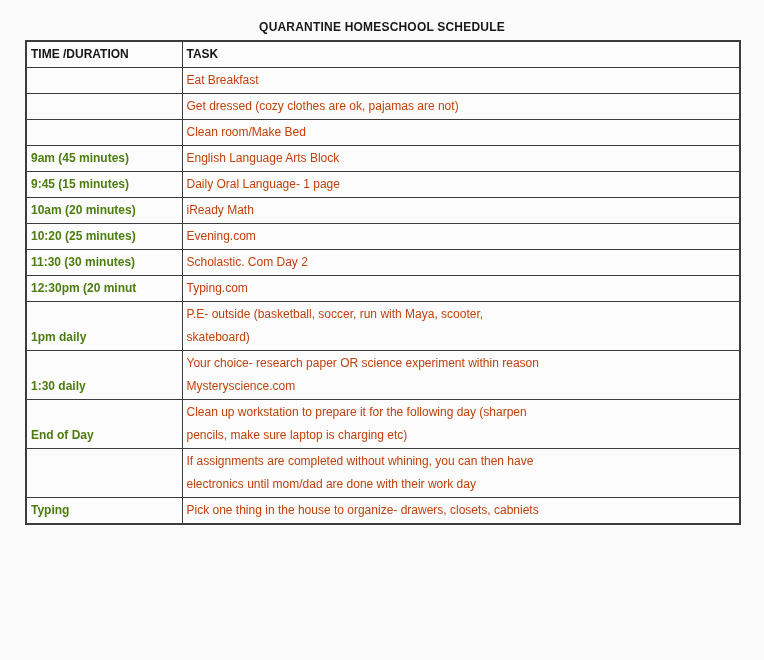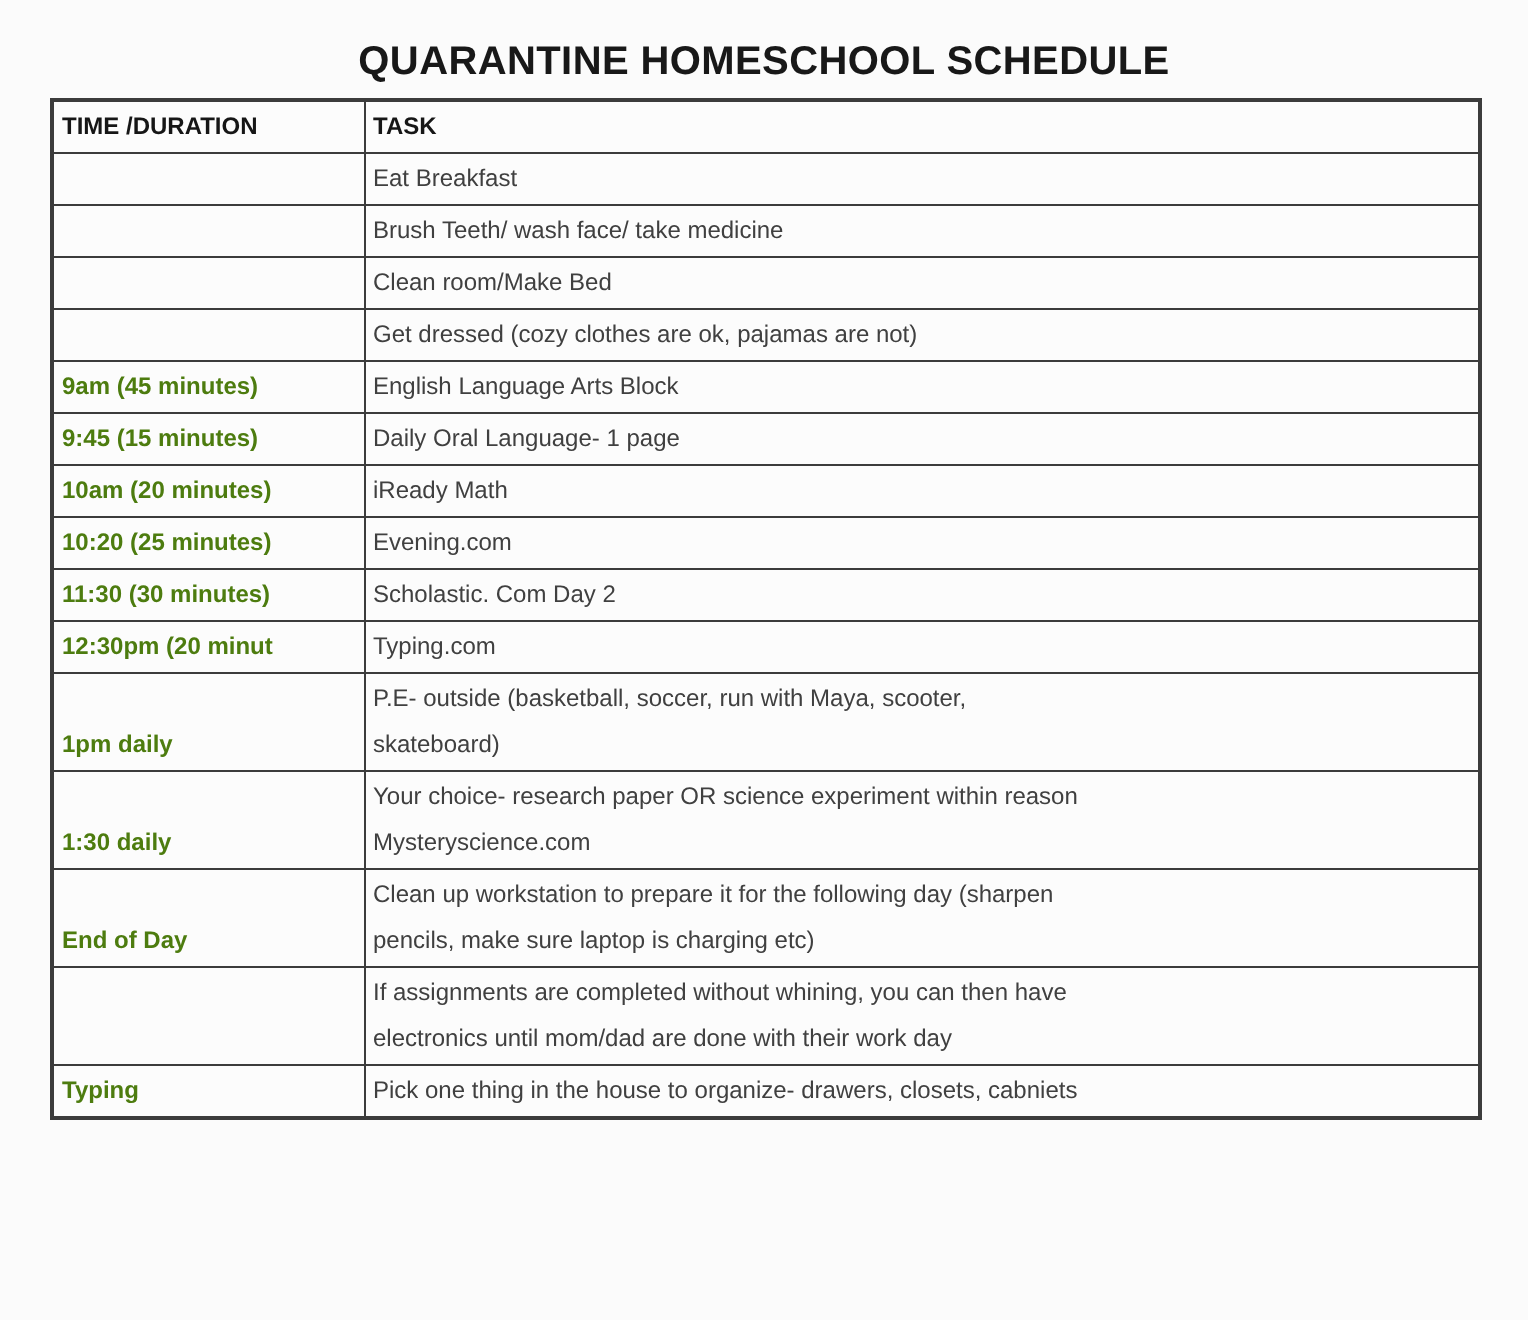--- a/index.html
+++ b/index.html
@@ -13,21 +13,21 @@
     color: #1d1d1d;
   }
   .page {
     width: 764px;
     height: 660px;
     position: relative;
   }
   .title {
     padding-top: 20px;
     text-align: center;
-    font-size: 20px;
+    font-size: 12px;
     font-weight: bold;
     letter-spacing: 0.2px;
     color: #181818;
   }
   table.schedule {
     border-collapse: collapse;
     table-layout: fixed;
     width: 714px;
     margin: 6px 0 0 25px;
     border: 2px solid #3c3c3c;
@@ -51,21 +51,21 @@
   td.time {
     font-weight: bold;
     vertical-align: bottom;
     white-space: nowrap;
     overflow: hidden;
     color: #4d7c0f;
   }
   td.task {
     vertical-align: top;
     white-space: pre-wrap;
-    color: #404040;
+    color: #c2410c;
   }
 </style>
 </head>
 <body>
 
 <div class="page">
   <div class="title">QUARANTINE HOMESCHOOL SCHEDULE</div>
 
   <table class="schedule">
     <colgroup>
@@ -77,33 +77,29 @@
         <th>TIME /DURATION</th>
         <th>TASK</th>
       </tr>
     </thead>
     <tbody>
     <tr>
       <td class="time"></td>
       <td class="task">Eat Breakfast</td>
     </tr>
 
+
     <tr>
       <td class="time"></td>
-      <td class="task">Brush Teeth/ wash face/ take medicine</td>
+      <td class="task">Get dressed (cozy clothes are ok, pajamas are not)</td>
     </tr>
 
     <tr>
       <td class="time"></td>
       <td class="task">Clean room/Make Bed</td>
-    </tr>
-
-    <tr>
-      <td class="time"></td>
-      <td class="task">Get dressed (cozy clothes are ok, pajamas are not)</td>
     </tr>
 
     <tr>
       <td class="time">9am (45 minutes)</td>
       <td class="task">English Language Arts Block</td>
     </tr>
 
     <tr>
       <td class="time">9:45 (15 minutes)</td>
       <td class="task">Daily Oral Language- 1 page</td>

